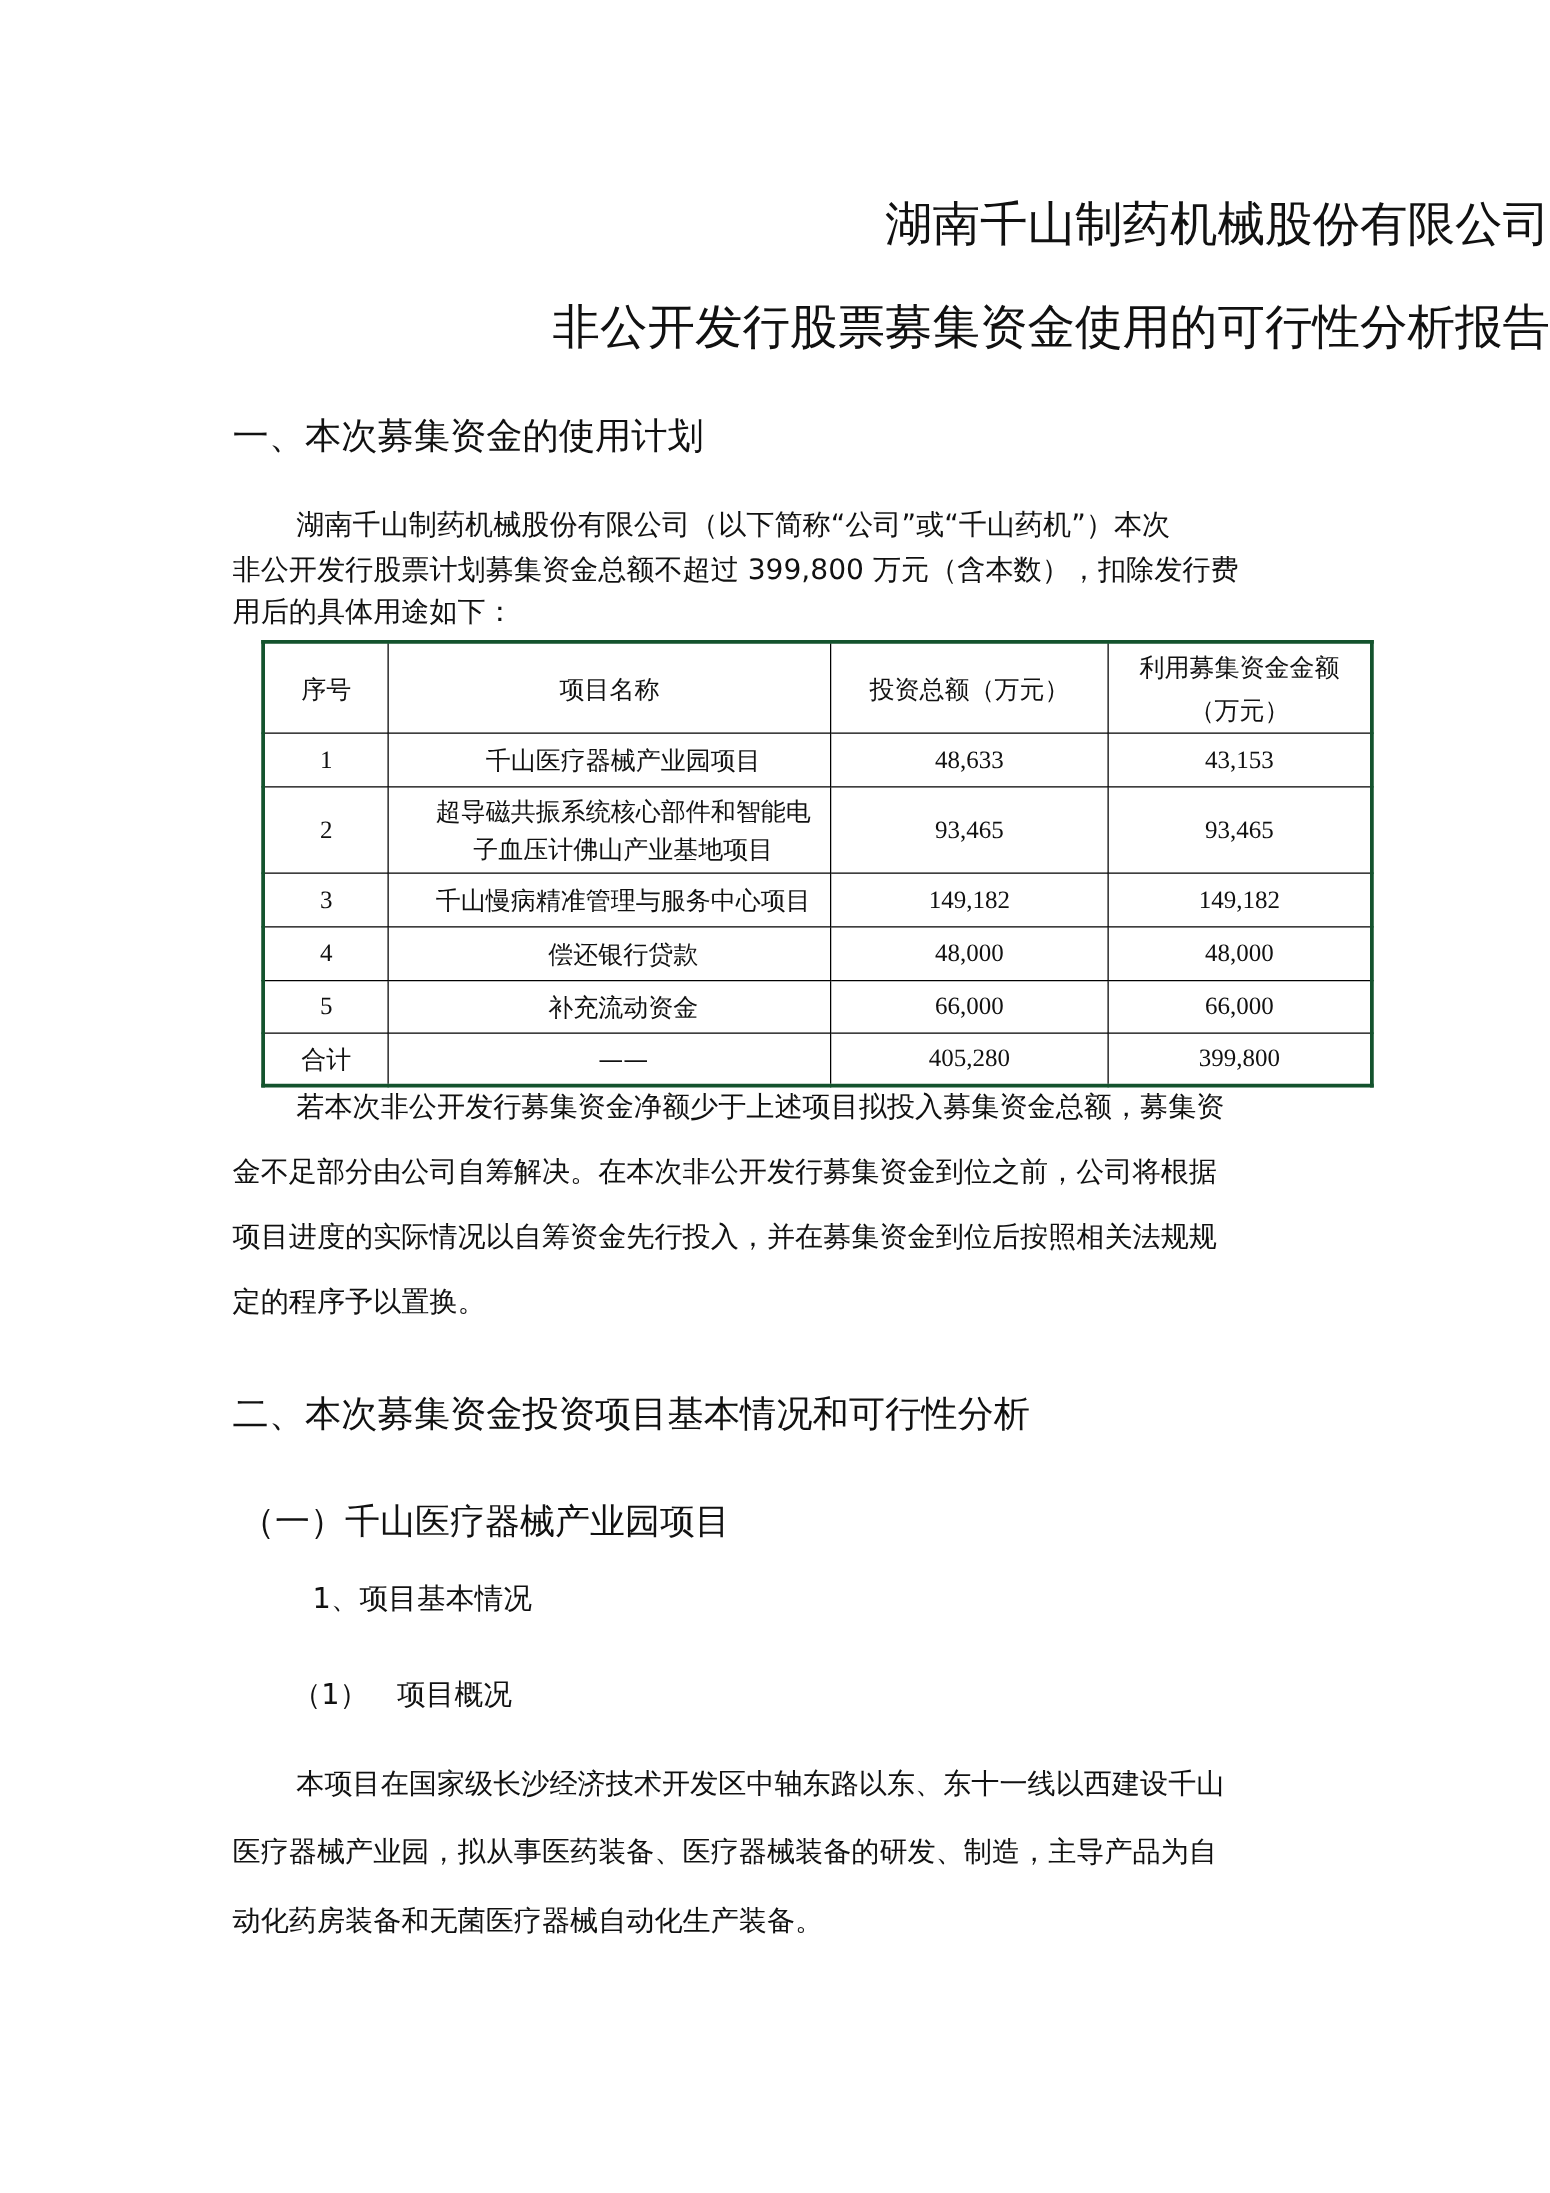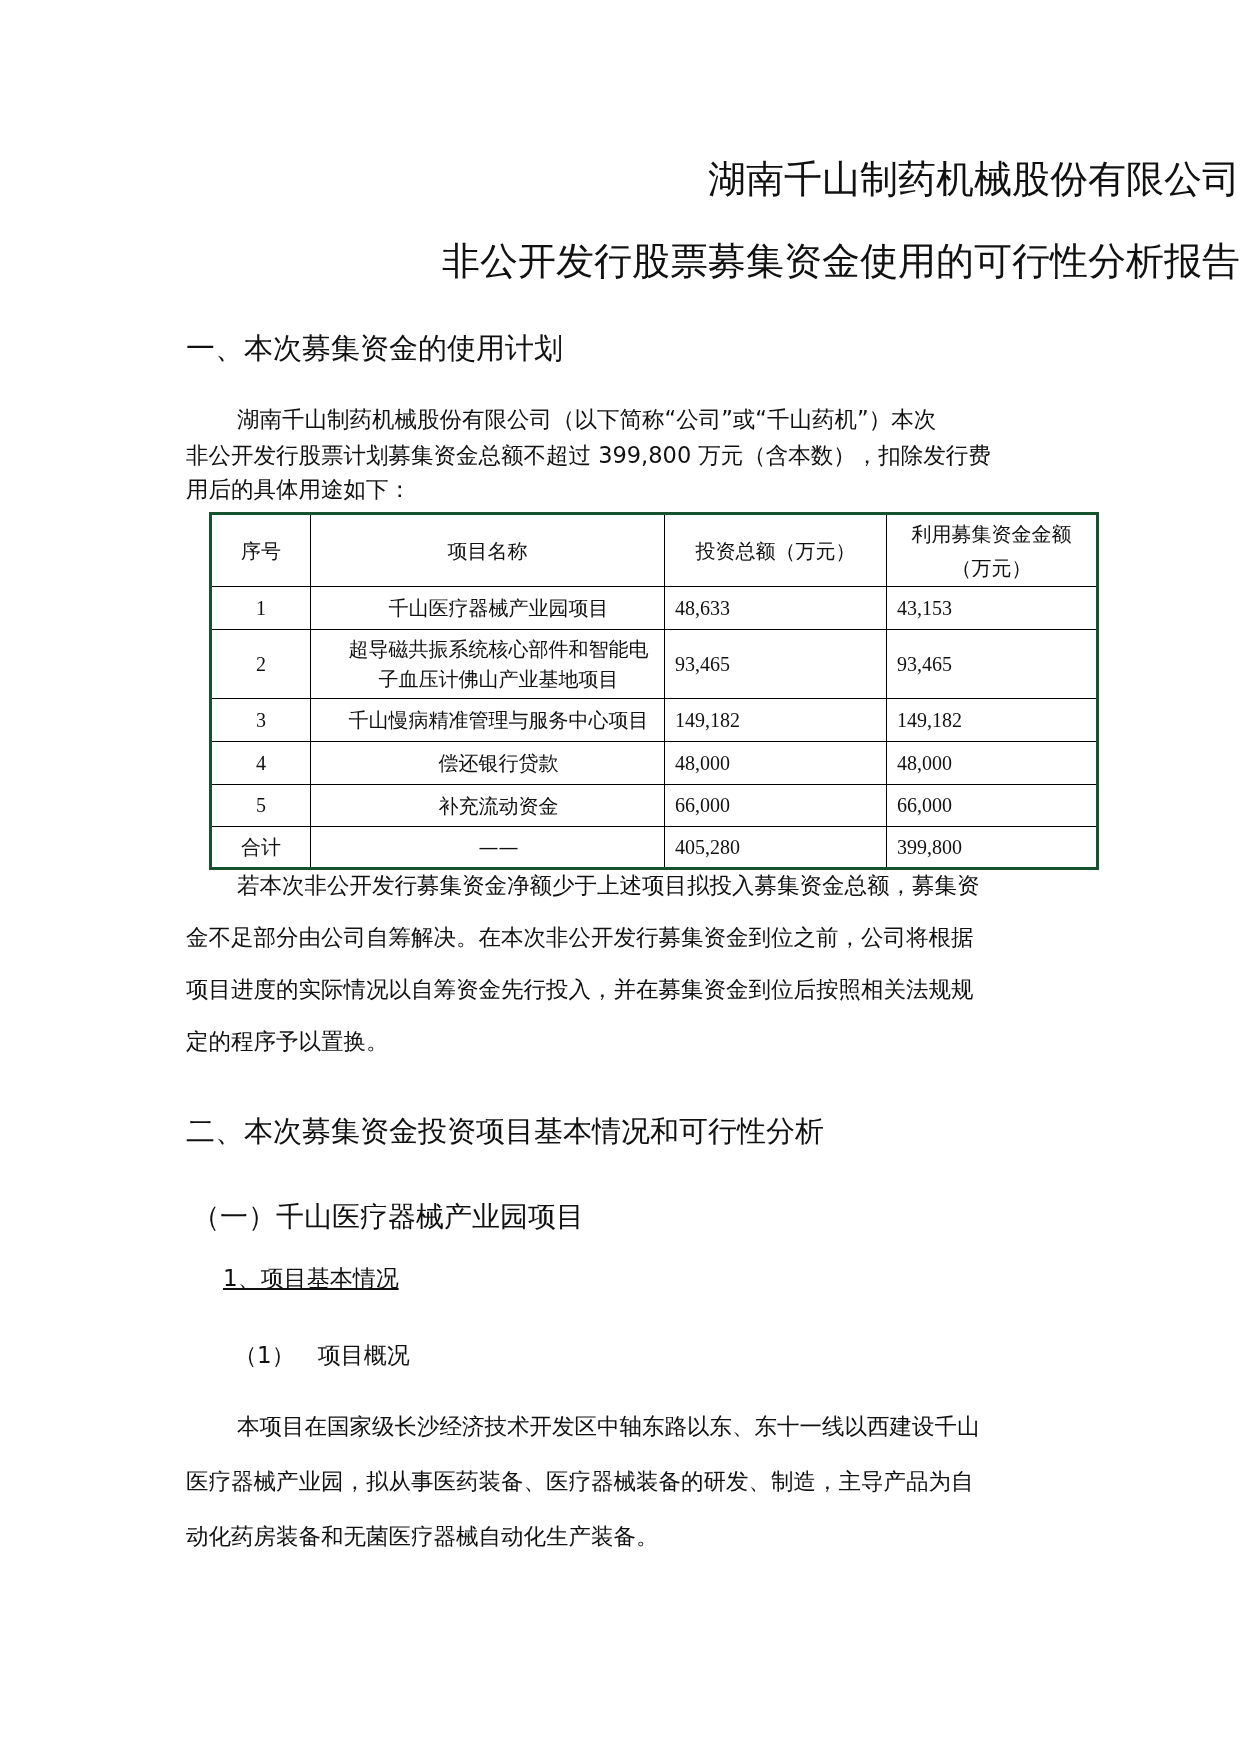--- a/index.html
+++ b/index.html
@@ -8,21 +8,21 @@
   .abs { position: absolute; white-space: nowrap; }
   .title { font-size: 38px; left: 0; width: 1240px; text-align: right; letter-spacing: 0px; }
   .h1 { font-size: 29px; }
   .h2 { font-size: 28px; }
   .h3 { font-size: 23px; }
   table.fund { position: absolute; left: 177px; top: 512px; width: 887px; border-collapse: collapse;
                border: 3px solid #14532d; table-layout: fixed; font-size: 20px; margin-left: 32px; }
   table.fund td, table.fund th { border: 1px solid #000; padding: 0 10px; font-weight: normal; }
   table.fund th { text-align: center; line-height: 34px; }
   table.fund td.c { text-align: center; }
-  table.fund td.r { text-align: left; }
+  table.fund td.r { text-align: center; }
   table.fund td.l { text-align: center; line-height: 30px; padding-left: 32px; }
   .num-cell { font-family: "Liberation Serif", "DejaVu Serif", serif; font-size: 20px; }
 </style>
 </head>
 <body>
 
 <div class="abs title" style="top:154px;">湖南千山制药机械股份有限公司</div>
 <div class="abs title" style="top:236px;">非公开发行股票募集资金使用的可行性分析报告</div>
 
 <div class="abs h1" style="left:186px; top:329px;">一、本次募集资金的使用计划</div>
@@ -90,18 +90,18 @@
 </tbody>
   </table>
 
 <div class="abs" style="left:237px; top:870px; font-size:22.5px;">若本次非公开发行募集资金净额少于上述项目拟投入募集资金总额，募集资</div>
 <div class="abs" style="left:186px; top:922px; font-size:22.5px;">金不足部分由公司自筹解决。在本次非公开发行募集资金到位之前，公司将根据</div>
 <div class="abs" style="left:186px; top:974px; font-size:22.5px;">项目进度的实际情况以自筹资金先行投入，并在募集资金到位后按照相关法规规</div>
 <div class="abs" style="left:186px; top:1026px; font-size:22.5px;">定的程序予以置换。</div>
 
 <div class="abs h1" style="left:186px; top:1112px;">二、本次募集资金投资项目基本情况和可行性分析</div>
 <div class="abs h2" style="left:192px; top:1198px;">（一）千山医疗器械产业园项目</div>
-<div class="abs h3" style="left:223px; top:1263px;text-decoration:underline;">1、项目基本情况</div>
+<div class="abs h3" style="left:250px; top:1263px;">1、项目基本情况</div>
 <div class="abs h3" style="left:234px; top:1340px;">（1）　项目概况</div>
 
 <div class="abs" style="left:237px; top:1411px; font-size:22.5px;">本项目在国家级长沙经济技术开发区中轴东路以东、东十一线以西建设千山</div>
 <div class="abs" style="left:186px; top:1466px; font-size:22.5px;text-align:center;">医疗器械产业园，拟从事医药装备、医疗器械装备的研发、制造，主导产品为自</div>
 <div class="abs" style="left:186px; top:1521px; font-size:22.5px;">动化药房装备和无菌医疗器械自动化生产装备。</div>
 
 </body></html>

